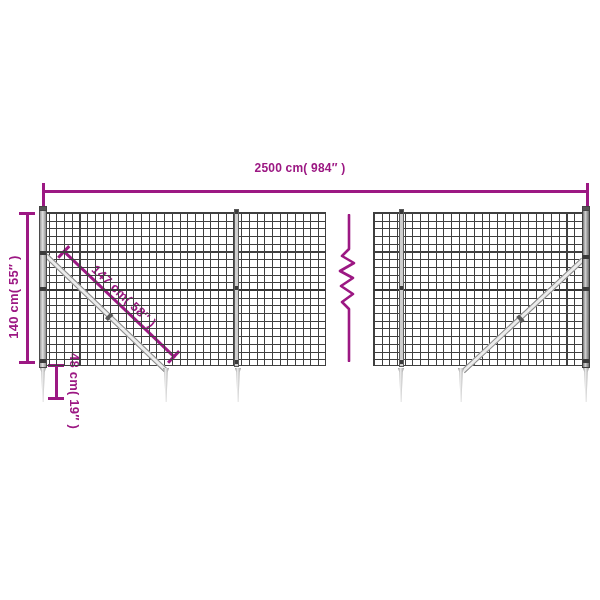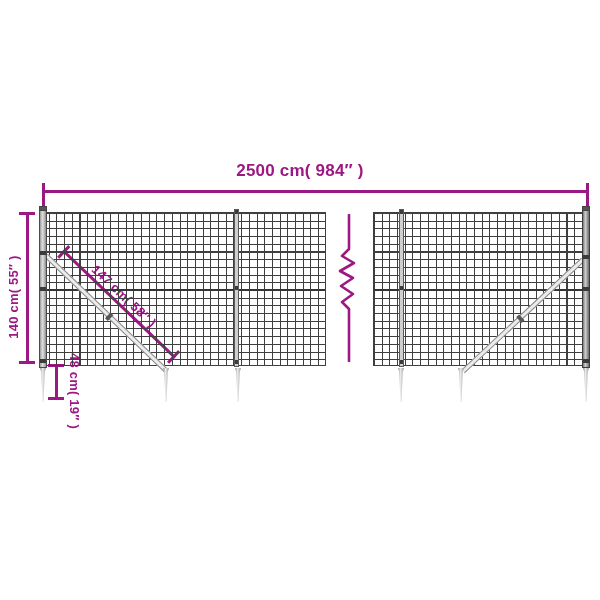--- a/index.html
+++ b/index.html
@@ -7,21 +7,21 @@
     position:relative;width:600px;height:600px;background:#ffffff;overflow:hidden;
     font-family:"Liberation Sans", sans-serif;
   }
   .abs{position:absolute;}
   
   .dim{background:#9c1883;}
   .dim-label{
     position:absolute;color:#9c1883;font-weight:bold;white-space:nowrap;
     font-size:13px;letter-spacing:0.2px;
   }
-  .dim-label.big{font-size:17px;}
+  .dim-label.big{font-size:12px;}
   .rot-ccw{transform:translate(-50%,-50%) rotate(-90deg);}
   .rot-cw{transform:translate(-50%,-50%) rotate(90deg);}
   .rot-diag{transform:translate(-50%,-50%) rotate(43.7deg);}
   .center-x{transform:translateX(-50%);}
   
   .diag-line{
     position:absolute;left:63px;top:249px;width:155px;height:3px;background:#9c1883;
     transform-origin:0 50%;transform:rotate(43.7deg);
   }
   .diag-line .tick{position:absolute;width:3px;height:16px;top:-6.5px;background:#9c1883;}

